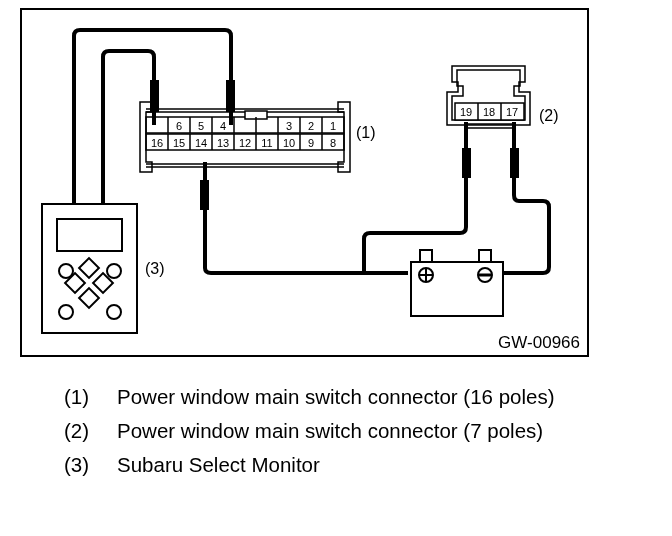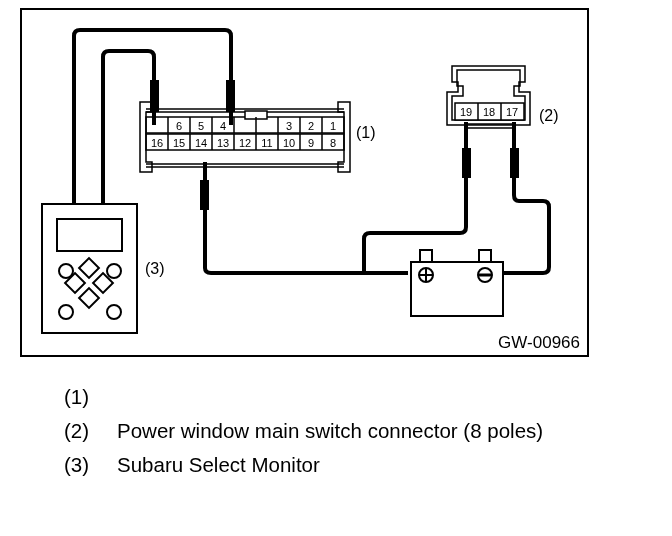--- a/index.html
+++ b/index.html
@@ -121,22 +121,23 @@
     <circle cx="485" cy="275" r="7"></circle>
     <line x1="479" y1="275" x2="491" y2="275" stroke-width="3"></line>
   </g>
 
   <text class="lbl" x="580" y="348" font-size="17" text-anchor="end">GW-00966</text>
 </svg>
 
 <div class="legend">
   <div class="legend-row">
     <span class="legend-num">(1)</span>
+    <span class="legend-text" style="max-width:470px">Power window main switch connector (16 poles)</span>
   </div>
   <div class="legend-row" style="margin-top:4px">
     <span class="legend-num">(2)</span>
-    <span class="legend-text">Power window main switch connector (8 poles)</span>
+    <span class="legend-text">Power window main switch connector (7 poles)</span>
   </div>
   <div class="legend-row" style="margin-top:4px">
     <span class="legend-num">(3)</span>
     <span class="legend-text">Subaru Select Monitor</span>
   </div>
 </div>
 
 </body></html>

